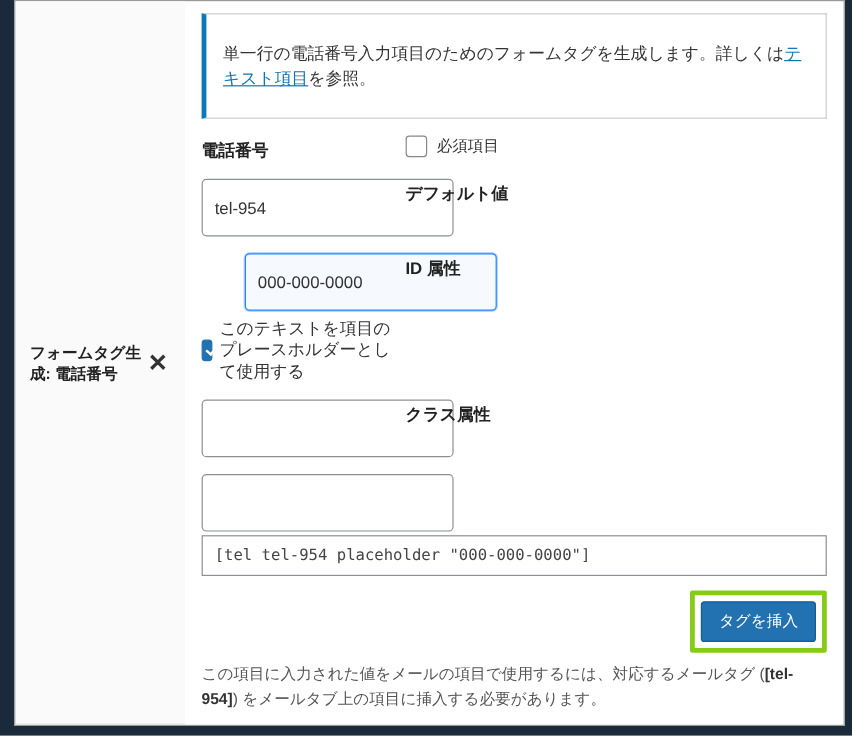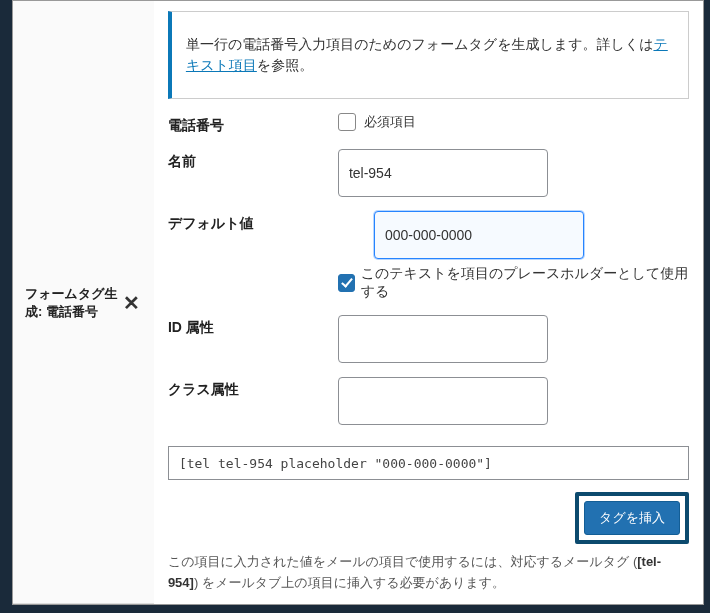--- a/index.html
+++ b/index.html
@@ -140,21 +140,21 @@
     font-family: ui-monospace, SFMono-Regular, Menlo, Consolas, monospace;
     font-size: 13px;
     color: #444;
   }
   .insert-area {
     display: flex;
     justify-content: flex-end;
     margin-top: 12px;
   }
   .insert-highlight {
-    border: 4px solid #0c4a6e;
+    border: 4px solid #84cc16;
     padding: 5px;
     border-radius: 2px;
     display: inline-block;
   }
   .btn-primary {
     background: #2271b1;
     border: 1px solid #135e96;
     color: #fff;
     font-size: 13px;
     padding: 7px 14px;
@@ -185,21 +185,20 @@
     </div>
 
     <div class="form-grid">
 
       <div class="form-label">電話番号</div>
       <div class="form-field required-row">
         <span class="cb"></span>
         <span>必須項目</span>
       </div>
 
-      <div class="form-label">名前</div>
       <div class="form-field">
         <input class="txt" type="text" value="tel-954" style="">
       </div>
 
       <div class="form-label">デフォルト値</div>
       <div class="form-field">
         <input class="txt default" type="text" value="000-000-0000" style="">
         <div class="placeholder-row">
           <span class="cb checked"></span>
           <span>このテキストを項目のプレースホルダーとして使用する</span>

